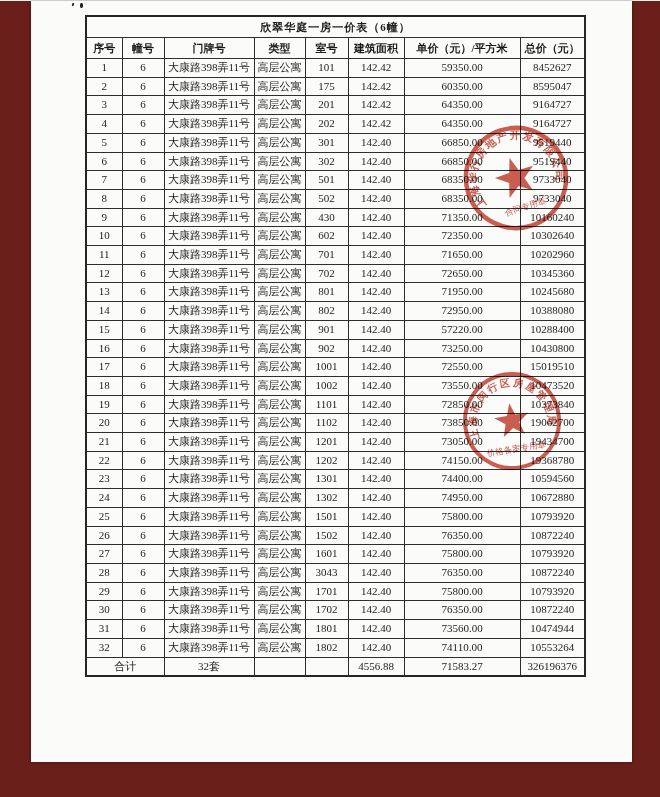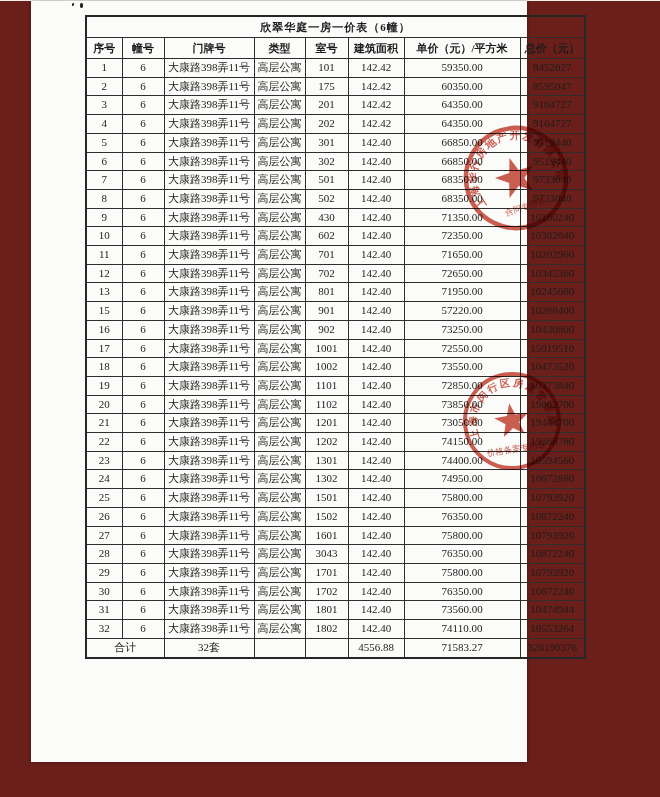--- a/index.html
+++ b/index.html
@@ -1,19 +1,19 @@
 <!DOCTYPE html>
 <html><head>
 <meta charset="utf-8">
 <style>
   html,body{margin:0;padding:0;}
   #screen{position:relative;width:660px;height:797px;background:#6a1f1a;overflow:hidden;
           font-family:"Liberation Serif","DejaVu Serif",serif;}
   .top-sliver{position:absolute;top:0;left:0;width:660px;height:1px;background:#f3f1ef;}
-  .paper{position:absolute;left:31px;top:1px;width:496px;height:761px;background:#fbfbf9;
+  .paper{position:absolute;left:31px;top:1px;width:601px;height:761px;background:#fbfbf9;
          box-shadow:0 0 3px rgba(0,0,0,.4);}
   .artifact{position:absolute;background:#262020;border-radius:1px;}
   .a1{left:41px;top:2px;width:2px;height:3px;transform:rotate(20deg);}
   .a2{left:49px;top:2px;width:3px;height:5px;border-radius:40%;}
 
   table.price{position:absolute;left:54px;top:14px;width:499px;border-collapse:collapse;
               table-layout:fixed;color:#1c1c1c;border:2px solid #262626;}
   table.price th,table.price td{border:1px solid #2e2e2e;text-align:center;padding:0;
               white-space:nowrap;overflow:hidden;}
   .title-cell{height:29px;font-size:15px;font-weight:bold;letter-spacing:1px;}
@@ -192,20 +192,30 @@
             <td>13</td>
             <td>6</td>
             <td>大康路398弄11号</td>
             <td>高层公寓</td>
             <td>801</td>
             <td>142.40</td>
             <td>71950.00</td>
             <td>10245680</td>
           </tr>
           <tr>
+            <td>14</td>
+            <td>6</td>
+            <td>大康路398弄11号</td>
+            <td>高层公寓</td>
+            <td>802</td>
+            <td>142.40</td>
+            <td>72950.00</td>
+            <td>10388080</td>
+          </tr>
+          <tr>
             <td>15</td>
             <td>6</td>
             <td>大康路398弄11号</td>
             <td>高层公寓</td>
             <td>901</td>
             <td>142.40</td>
             <td>57220.00</td>
             <td>10288400</td>
           </tr>
           <tr>

